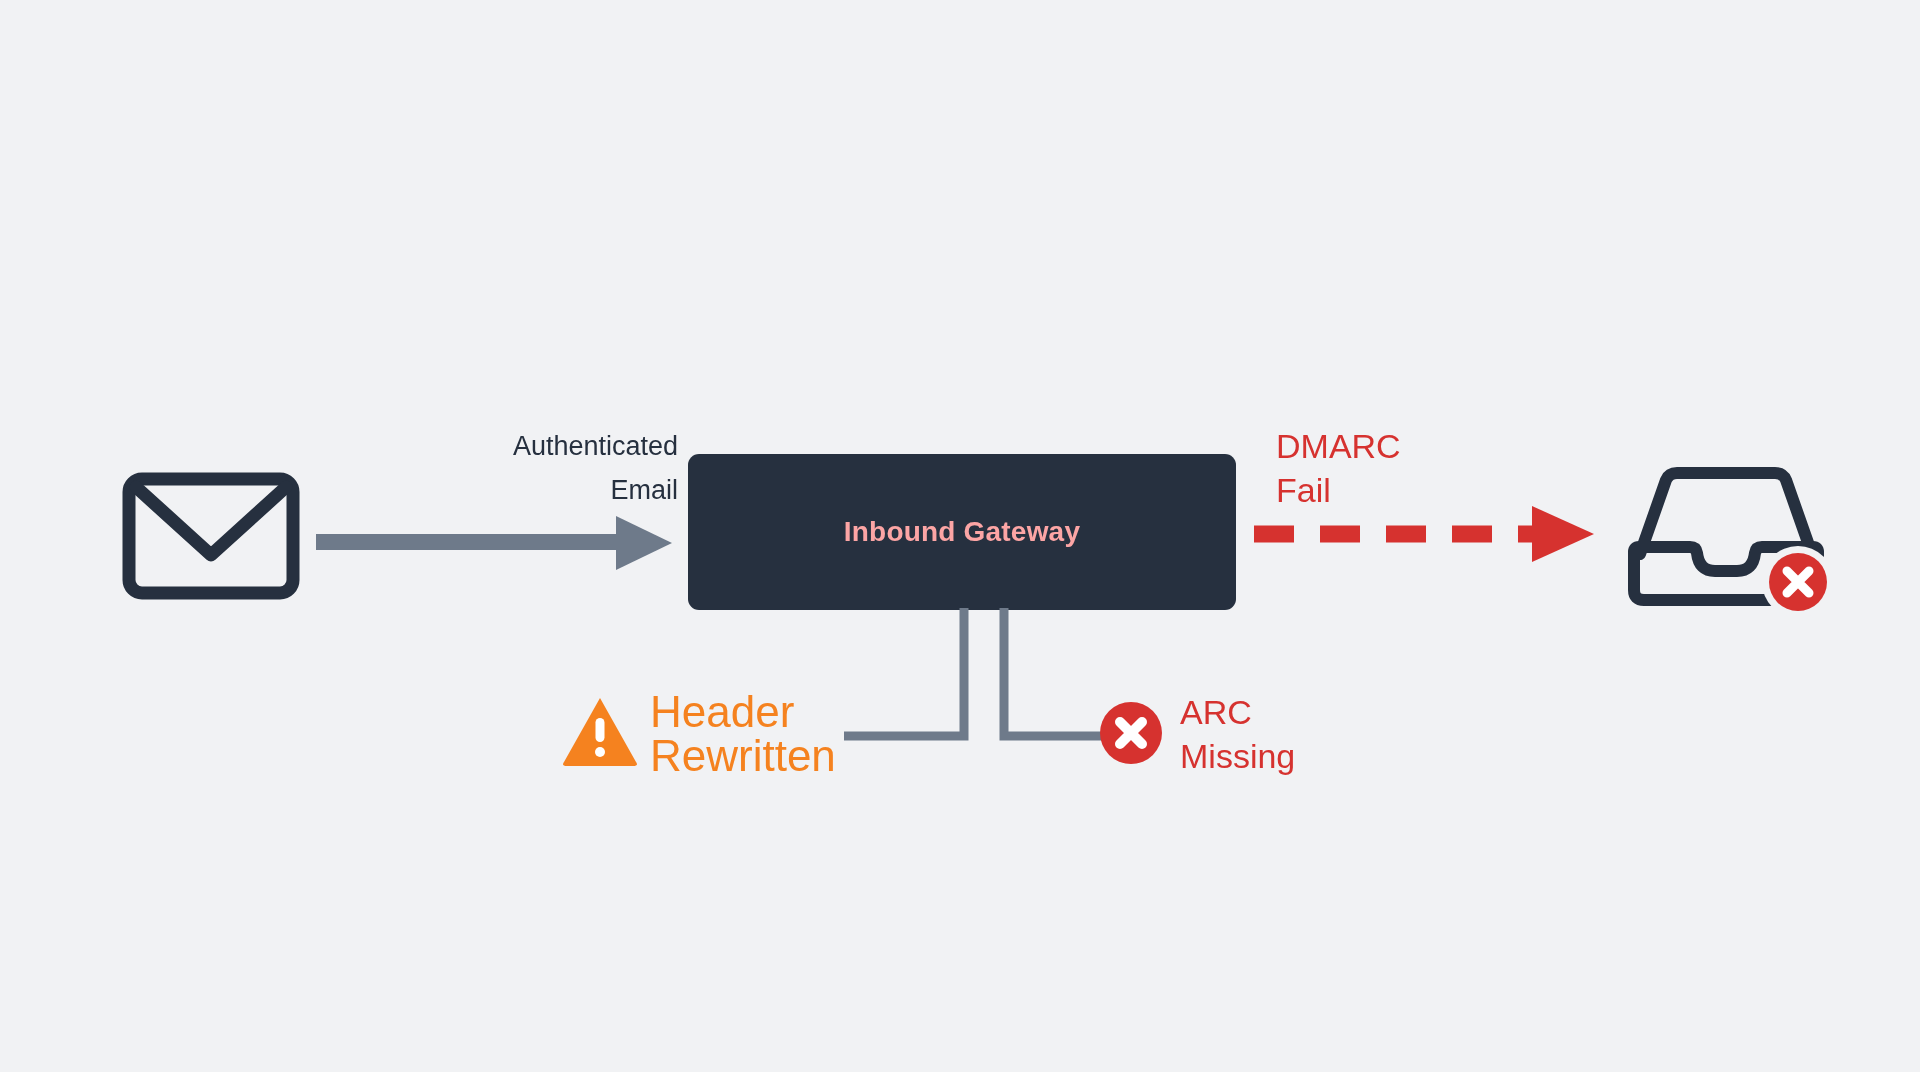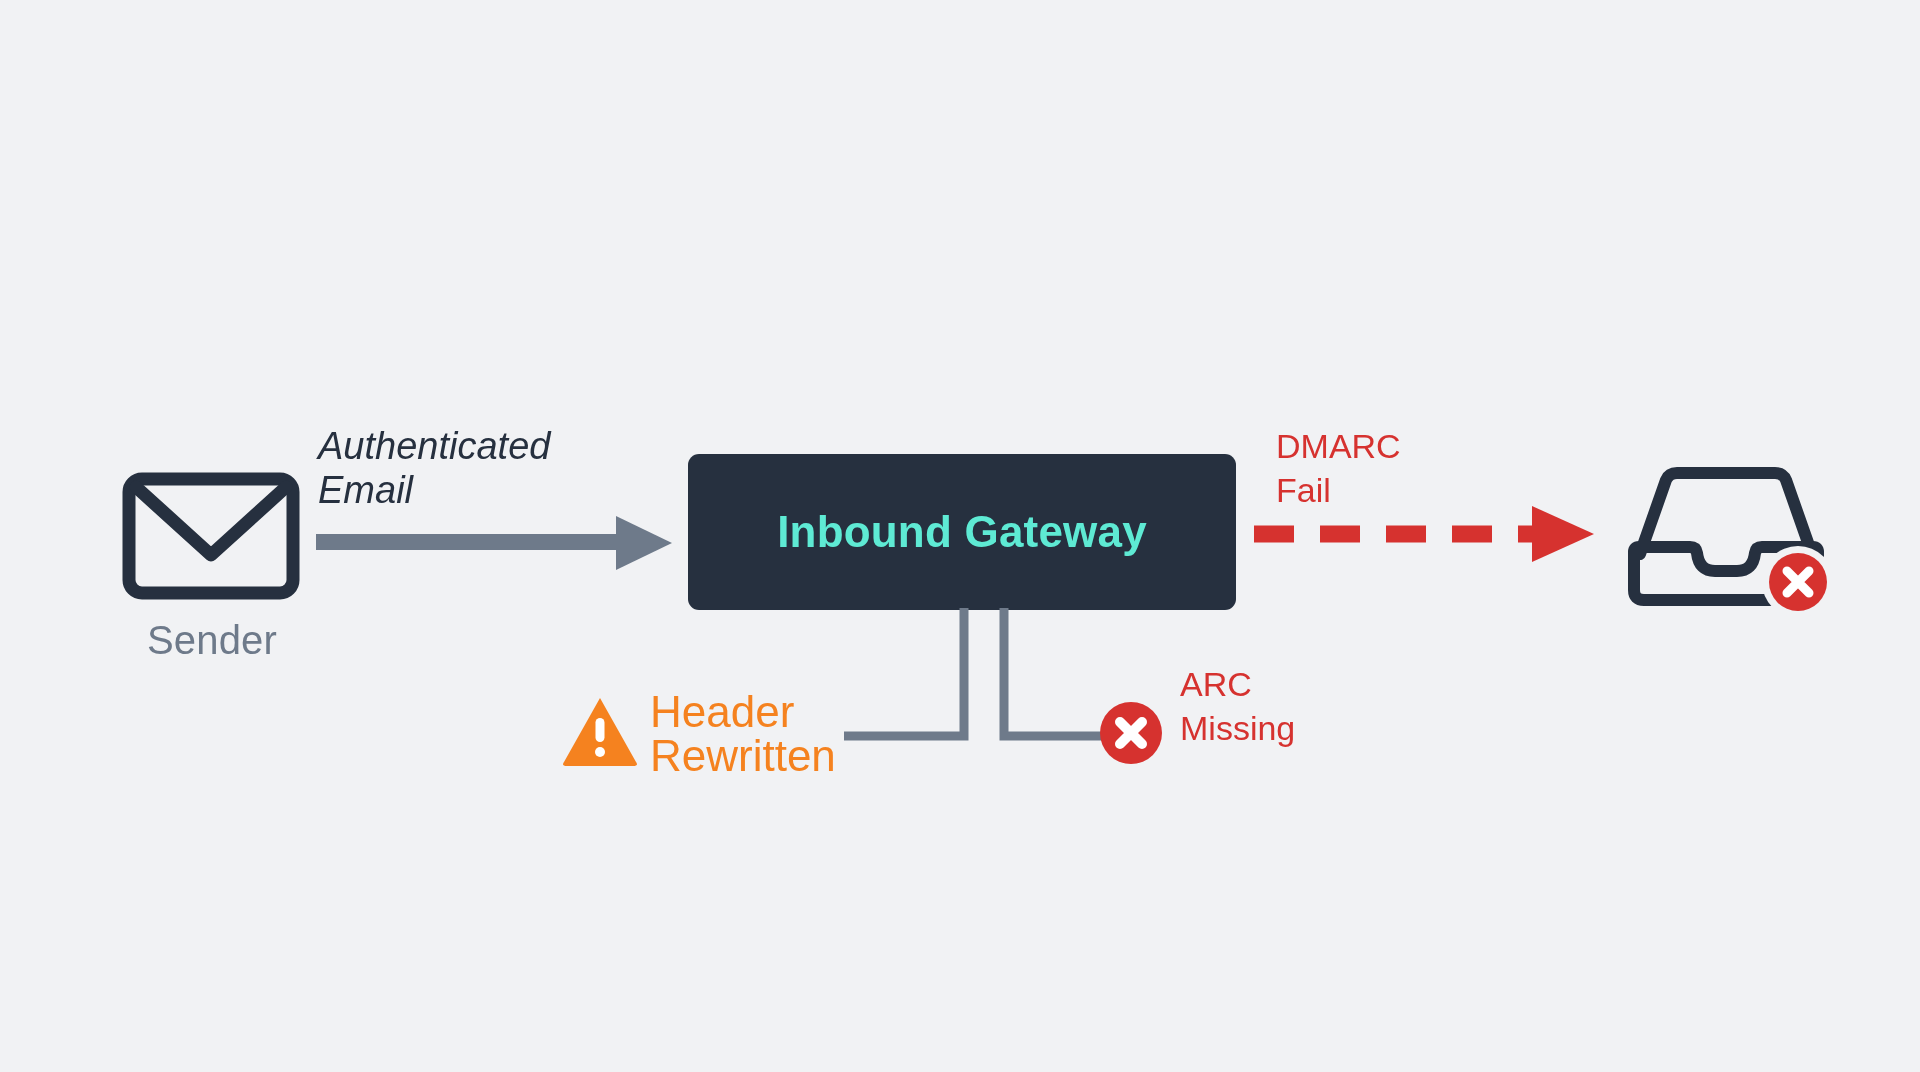--- a/index.html
+++ b/index.html
@@ -28,25 +28,24 @@
   .label-muted {
     color: #6e7a8a;
     font-size: 40px;
     line-height: 52px;
     text-align: center;
     letter-spacing: 0.2px;
     white-space: pre-line;
   }
   .label-dark {
     color: #26303f;
-    font-size: 38px;
+    font-size: 27px;
     line-height: 44px;
-    text-align: left;
+    text-align: right;
     white-space: pre-line;
-    font-style: italic;
   }
   .label-red {
     color: #d6322f;
     font-size: 34px;
     line-height: 44px;
     white-space: pre-line;
   }
   .label-orange {
     color: #f5821f;
     font-size: 44px;
@@ -74,22 +73,22 @@
   #gateway-box {
     left: 688px; top: 454px;
     width: 548px; height: 156px;
     background: #26303f;
     border-radius: 11px;
     display: flex;
     align-items: center;
     justify-content: center;
   }
   #gateway-label {
-    color: #5eead4;
-    font-size: 44px;
+    color: #fca5a5;
+    font-size: 28px;
     font-weight: bold;
     letter-spacing: 0.2px;
   }
 
   
   #dmarc-arrow { left: 1250px; top: 504px; width: 350px; height: 60px; }
   #dmarc-label { left: 1276px; top: 424px; width: 300px; }
 
   
   #recipient-inbox { left: 1622px; top: 468px; width: 208px; height: 140px; }
@@ -97,36 +96,35 @@
 
   
   #connector-left  { left: 844px;  top: 608px; width: 128px; height: 140px; }
   #connector-right { left: 996px;  top: 608px; width: 128px; height: 140px; }
 
   
   #warn-triangle { left: 562px;  top: 696px; width: 76px; height: 70px; }
   #warn-label    { left: 650px;  top: 690px; width: 240px; }
 
   #arc-circle    { left: 1100px; top: 702px; width: 62px; height: 62px; }
-  #arc-label     { left: 1180px; top: 662px; width: 240px; }
+  #arc-label     { left: 1180px; top: 690px; width: 240px; }
 
   svg { display: block; overflow: visible; }
 </style>
 </head>
 <body>
 
 <div id="stage">
 
   <div class="node" id="sender-envelope">
     <svg width="178" height="128" viewBox="0 0 178 128" fill="none">
       <rect x="7" y="7" width="164" height="114" rx="13" ry="13" stroke="#26303f" stroke-width="13" fill="none"></rect>
       <path d="M14 15 L89 83 L164 15" stroke="#26303f" stroke-width="13" fill="none" stroke-linecap="round" stroke-linejoin="round"></path>
     </svg>
   </div>
-  <div class="node label-muted" id="sender-label">Sender</div>
 
   <div class="node label-dark" id="auth-label">Authenticated
 Email</div>
   <div class="node" id="auth-arrow">
     <svg width="364" height="62" viewBox="0 0 364 62" fill="none">
       <rect x="0" y="22" width="310" height="16" fill="#6e7a8a"></rect>
       <path d="M300 4 L356 31 L300 58 Z" fill="#6e7a8a"></path>
     </svg>
   </div>
 

